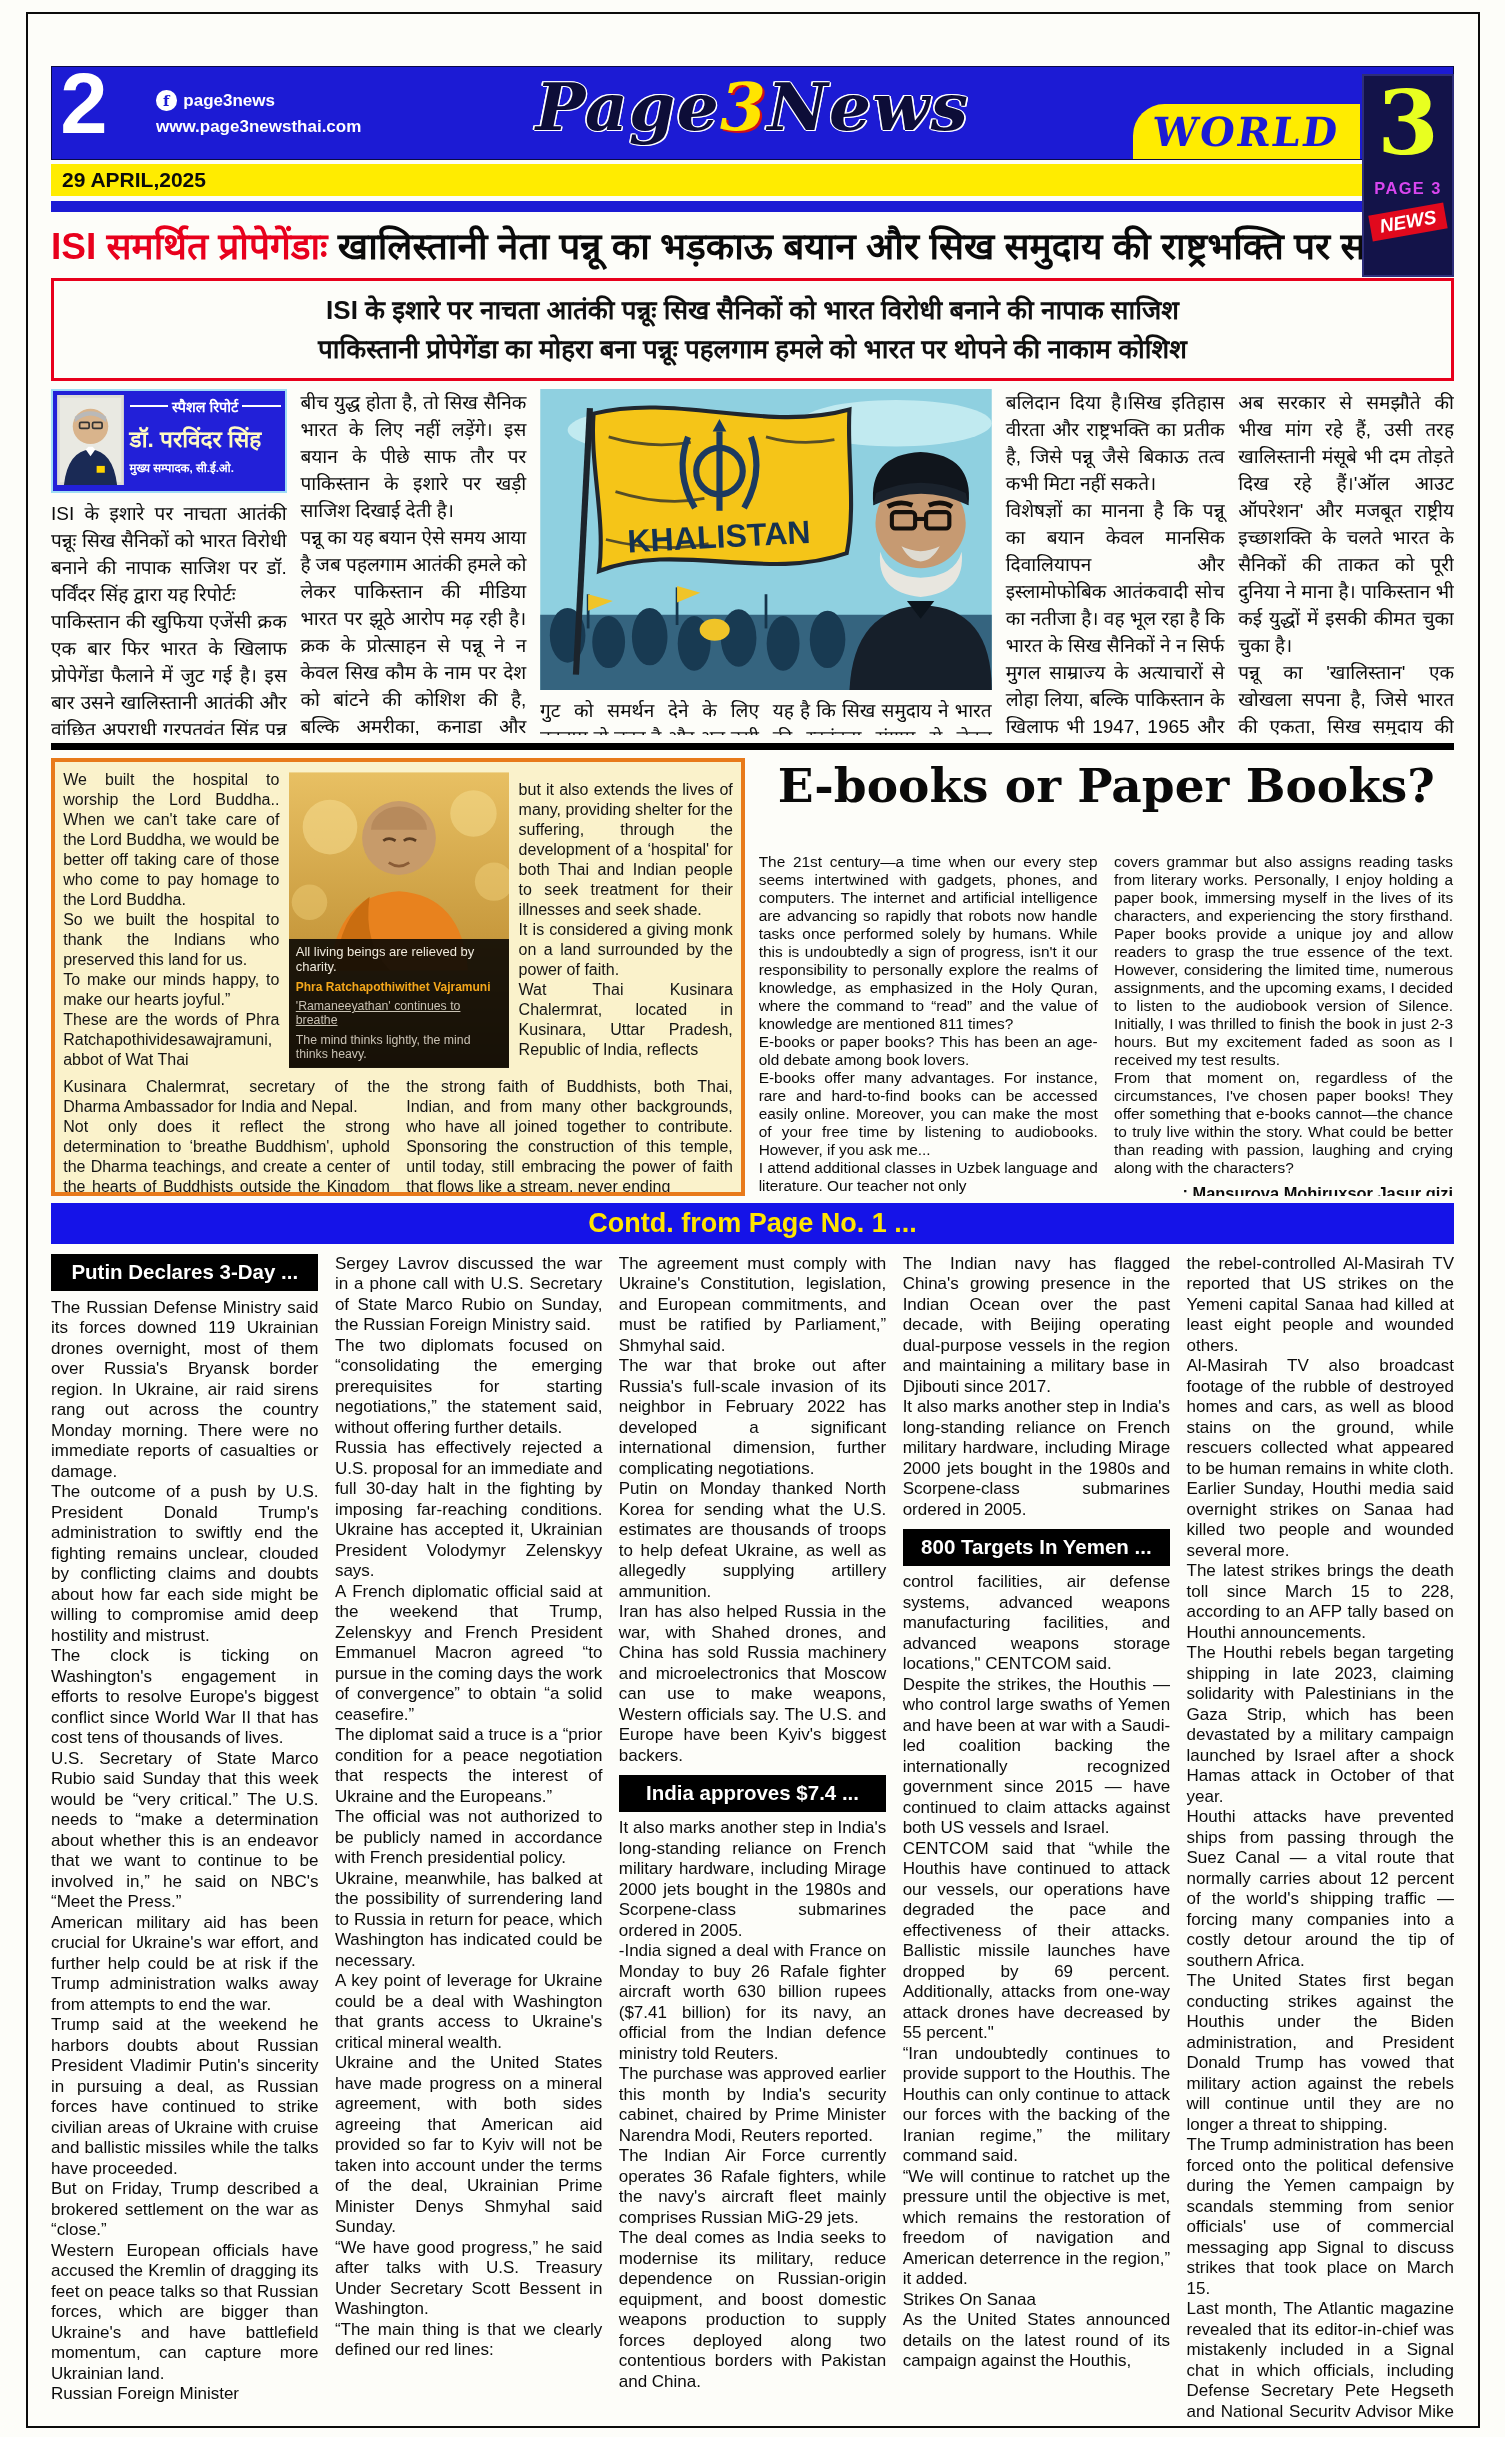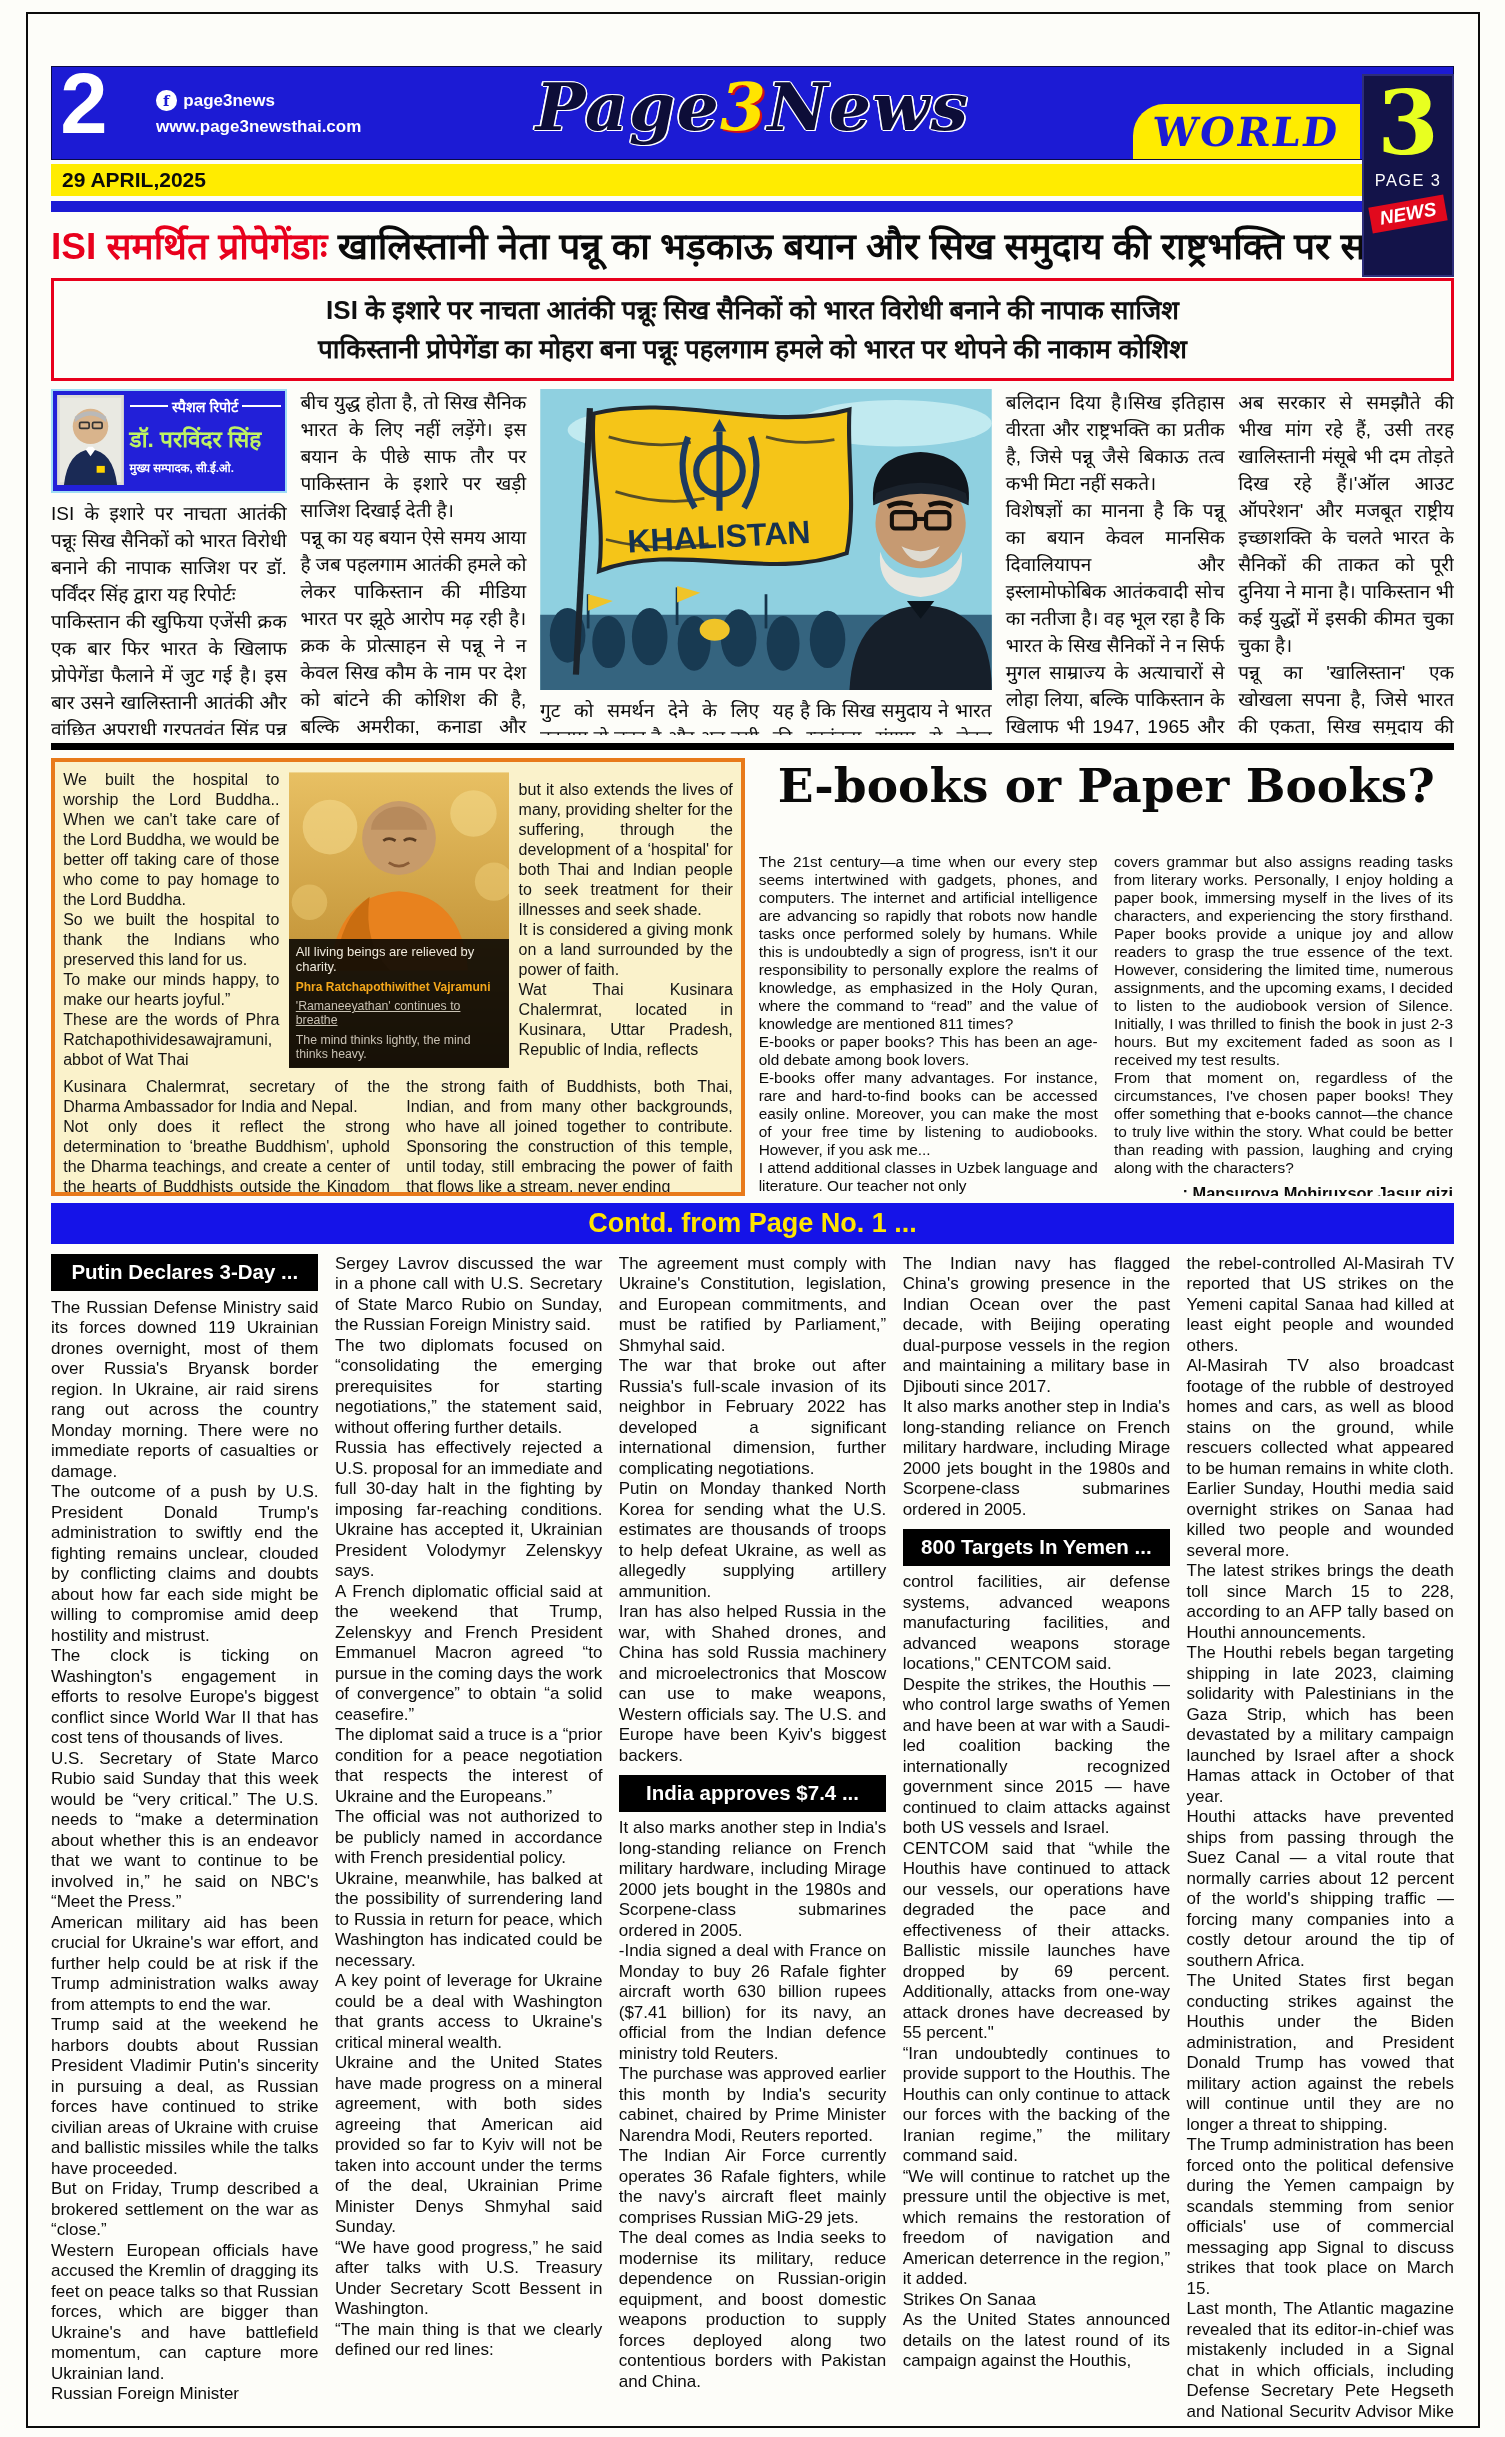--- a/index.html
+++ b/index.html
@@ -20,21 +20,21 @@
             font-weight:bold;font-style:italic;font-size:66px;line-height:1.1;letter-spacing:1.4px;}
   .mast-dark{color:#0d0d38;text-shadow:1.4px 0 #fff,-1.4px 0 #fff,0 1.4px #fff,0 -1.4px #fff,1.4px 1.4px #fff,-1.4px -1.4px #fff;}
   .mast-3{color:#ffe400;text-shadow:2.1px 2.1px 0 #d21018;}
   .world-tab{position:absolute;right:93px;bottom:0;width:227px;height:55px;background:#ffec00;
              border-top-left-radius:31.5px;display:flex;align-items:center;justify-content:center;}
   .world-text{color:#1c1bd4;font-family:"DejaVu Serif",serif;font-weight:bold;font-size:40px;
               letter-spacing:2.1px;transform:skewX(-8deg);}
   .logo-box{position:absolute;right:0;top:8.2px;width:88px;height:193px;background:#131349;border:2.1px solid #2e2e7a;
             z-index:6;display:flex;flex-direction:column;align-items:center;justify-content:flex-start;padding-top:5.5px;}
   .logo-3{color:#e8ff20;font-family:"DejaVu Serif",serif;font-weight:bold;font-size:88px;line-height:0.95;}
-  .logo-page3{color:#ffffff;font-weight:normal;font-size:16.4px;letter-spacing:1.4px;margin-top:6px;}
+  .logo-page3{color:#d946ef;font-weight:bold;font-size:16.4px;letter-spacing:1.4px;margin-top:14px;}
   .logo-news{background:#e1091d;color:#ffffff;font-style:italic;font-weight:bold;font-size:19px;
              transform:rotate(-10deg);padding:2.1px 9.6px;margin-top:11px;}
   .date-strip{height:31.5px;background:#ffec00;display:flex;align-items:center;padding-left:11px;
               font-size:21px;font-weight:bold;color:#0b0b0b;margin-top:4.1px;}
   .blue-rule{height:11px;background:#1c1bd4;margin-top:5.5px;}
 
   
   .headline{margin-top:13.7px;font-size:37px;font-weight:bold;line-height:1.15;white-space:nowrap;}
   .headline .red{color:#e8001c;}
   .headline .blk{color:#0a0a0a;}
@@ -47,21 +47,21 @@
   .h-col1{width:236px;}
   .h-col2{width:226px;}
   .h-mid{width:452px;display:flex;flex-direction:column;}
   .h-col5{width:219px;}
   .h-col6{width:216px;}
   .report-box{background:#2220d8;border:2.7px solid #9fdcf5;height:104px;display:flex;gap:5.5px;
               padding:4.1px;margin-bottom:6.8px;box-sizing:border-box;}
   .sr-right{flex:1;text-align:left;color:#fff;}
   .sr-label{font-weight:bold;font-size:14.4px;margin-top:1.4px;display:flex;align-items:center;gap:4.1px;justify-content:center;}
   .sr-label:before,.sr-label:after{content:"";flex:1;border-top:2.1px solid #fff;}
-  .sr-name{color:#bef264;font-weight:bold;font-size:22.6px;margin-top:12.3px;line-height:1.1;}
+  .sr-name{color:#fef9c3;font-weight:bold;font-size:22.6px;margin-top:12.3px;line-height:1.1;}
   .sr-role{color:#fff;font-weight:bold;font-size:11.6px;margin-top:6.8px;}
   .cartoon-wrap{height:301px;}
   .mid-cols{display:flex;gap:13.7px;margin-top:6.8px;}
   .mid-col{width:219px;}
   .section-rule{height:6.8px;background:#000;margin-top:8.2px;}
 
   
   .mid-section{margin-top:8.2px;display:flex;gap:13.7px;height:438px;}
   .buddha-box{width:694px;box-sizing:border-box;background:#faf2cb;border:4.8px solid #e87a1a;
               padding:6.8px 8.2px;overflow:hidden;}

